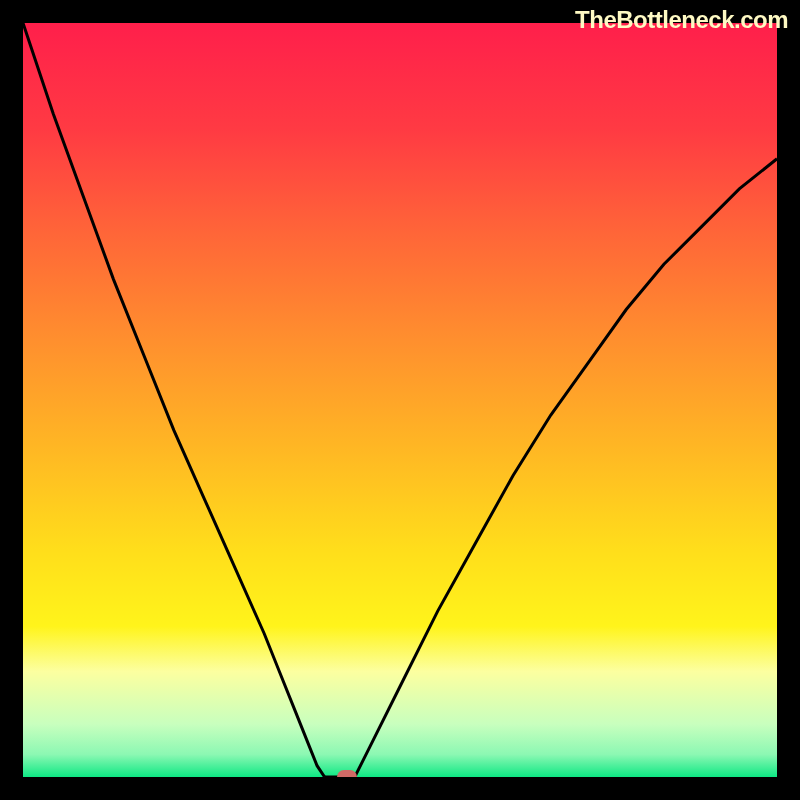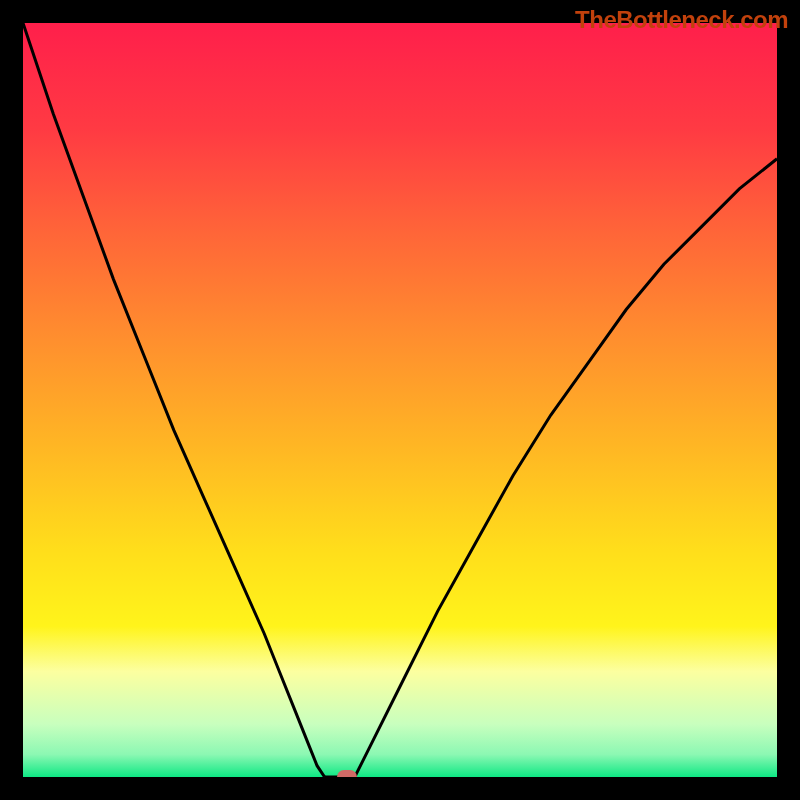--- a/index.html
+++ b/index.html
@@ -13,21 +13,21 @@
     background: #000;
     position: relative;
     font-family: Arial, Helvetica, sans-serif;
   }
   .watermark {
     position: absolute;
     top: 6px;
     right: 12px;
     font-size: 24px;
     font-weight: bold;
-    color: #c2410c;
+    color: #fef9c3;
     z-index: 10;
     letter-spacing: -0.5px;
   }
   .plot-container {
     position: absolute;
     left: 23px;
     top: 23px;
     width: 754px;
     height: 754px;
     overflow: hidden;

